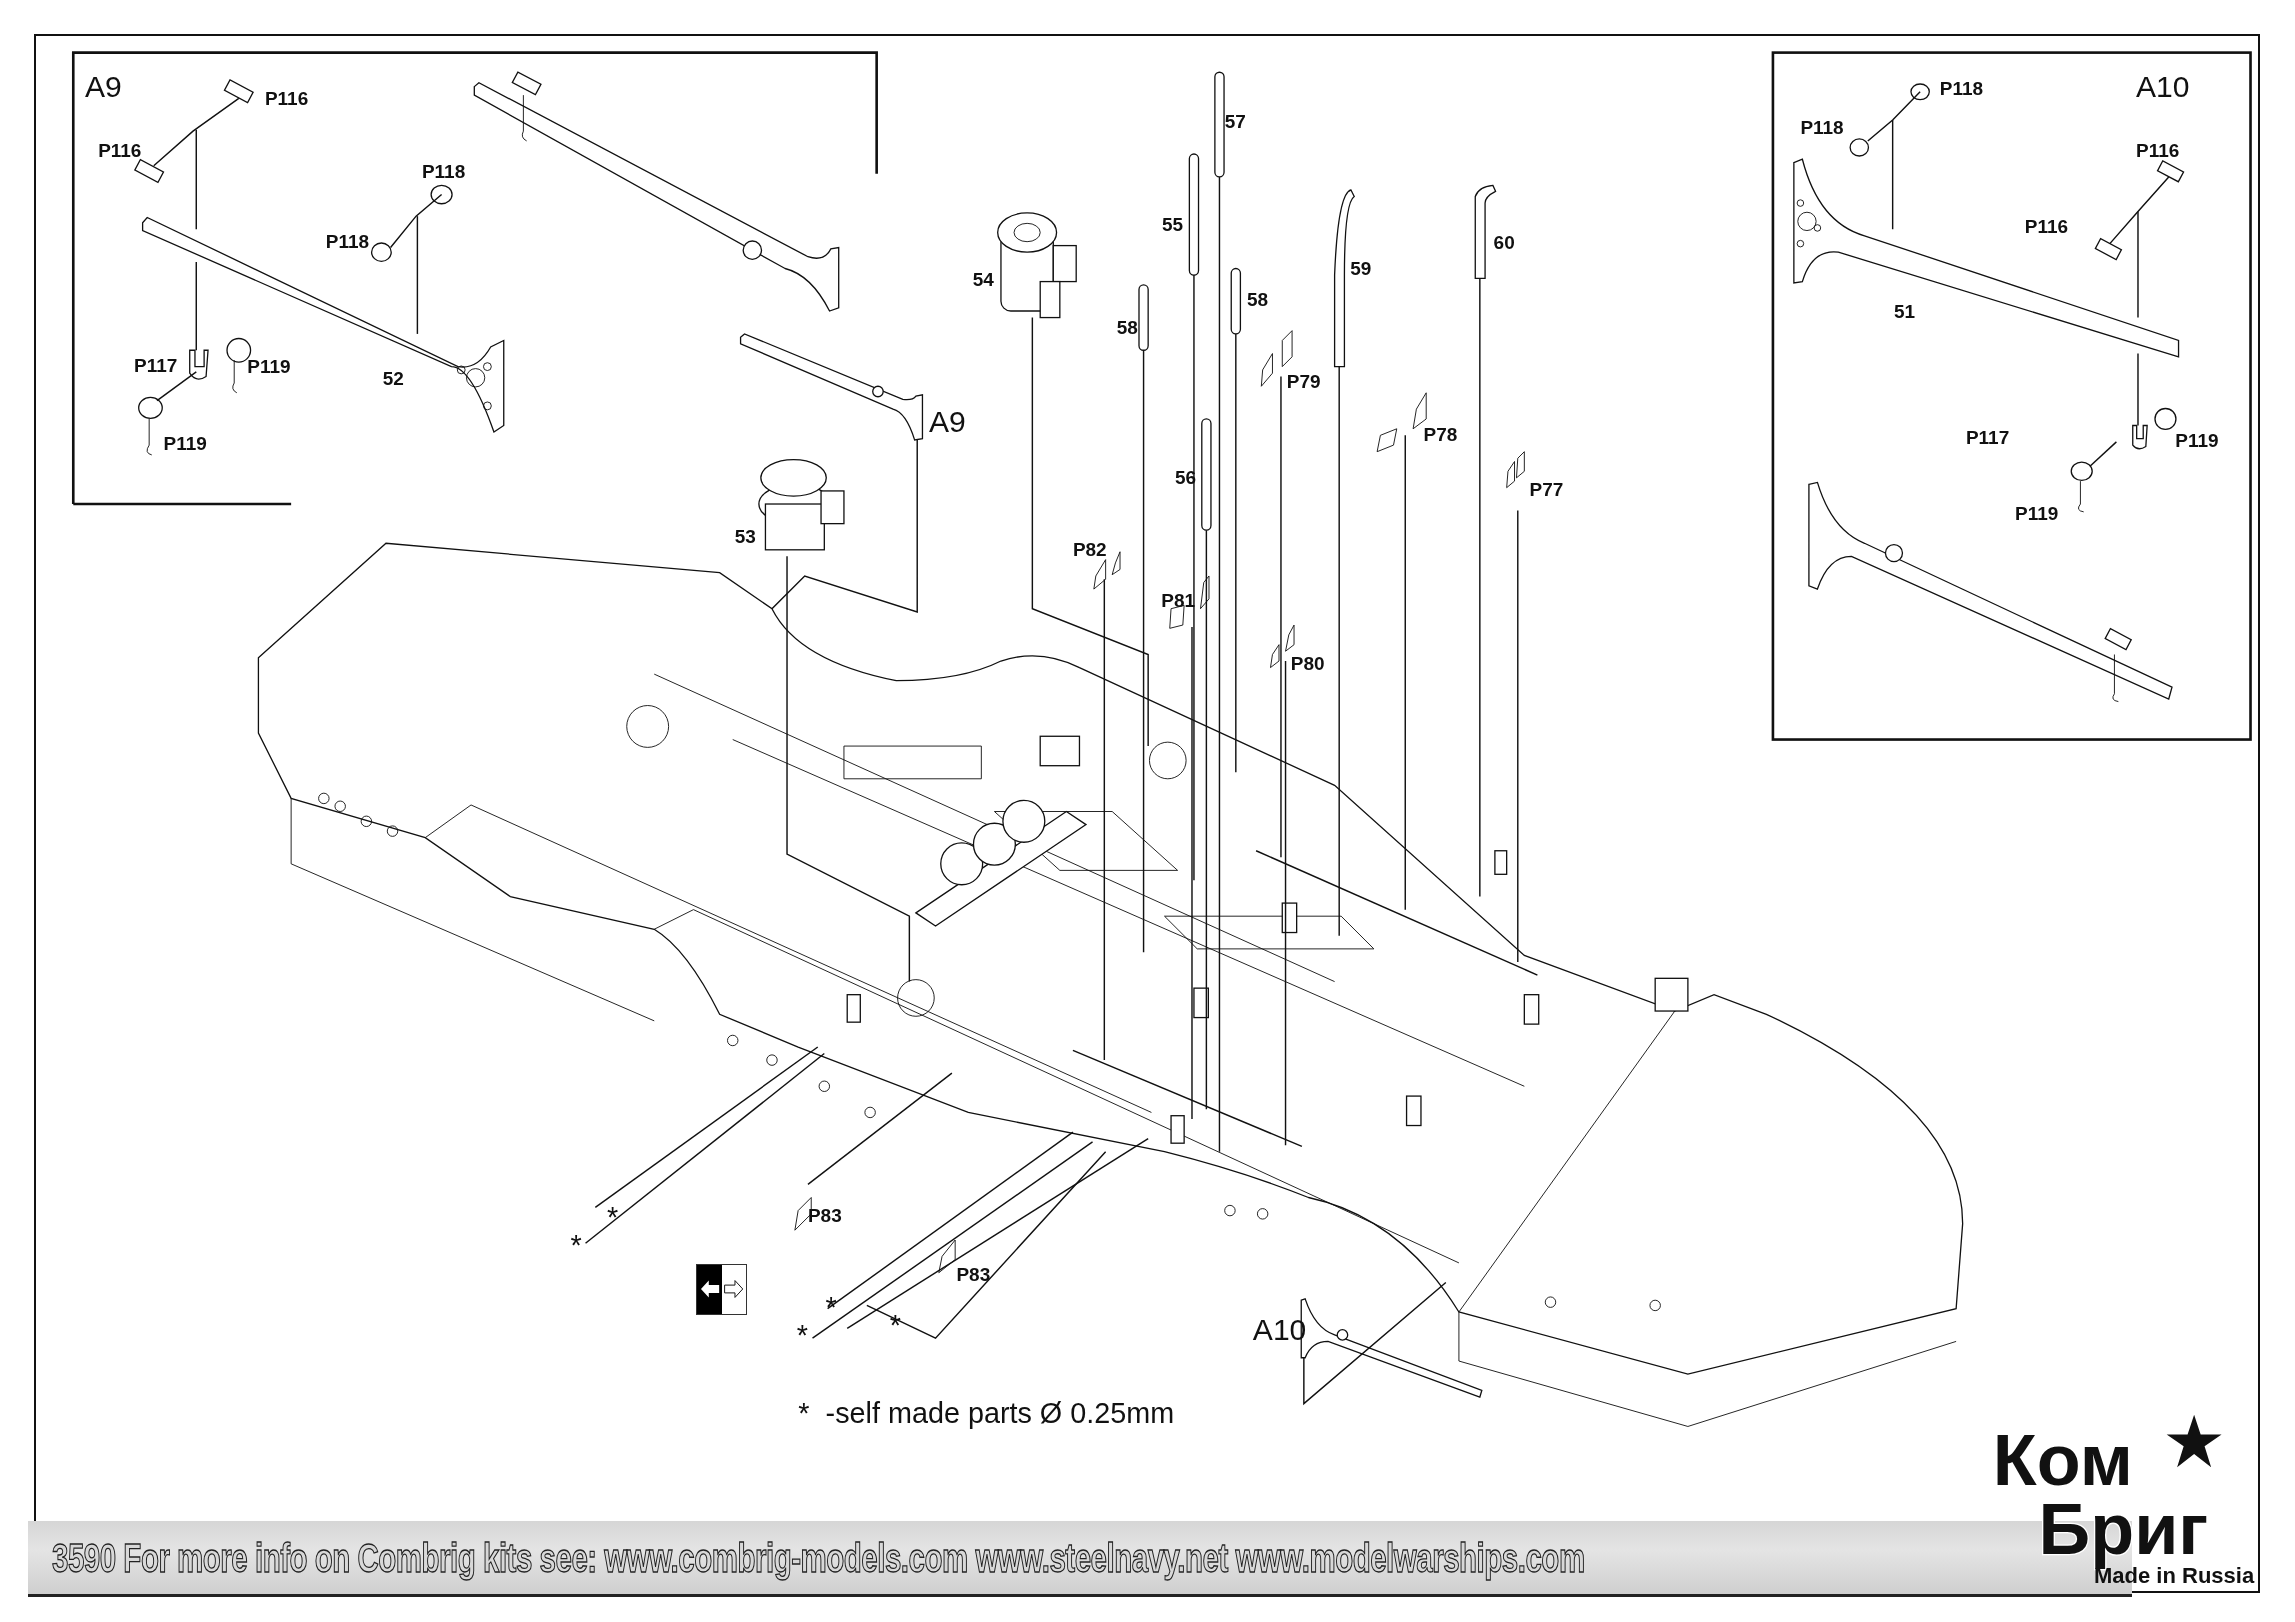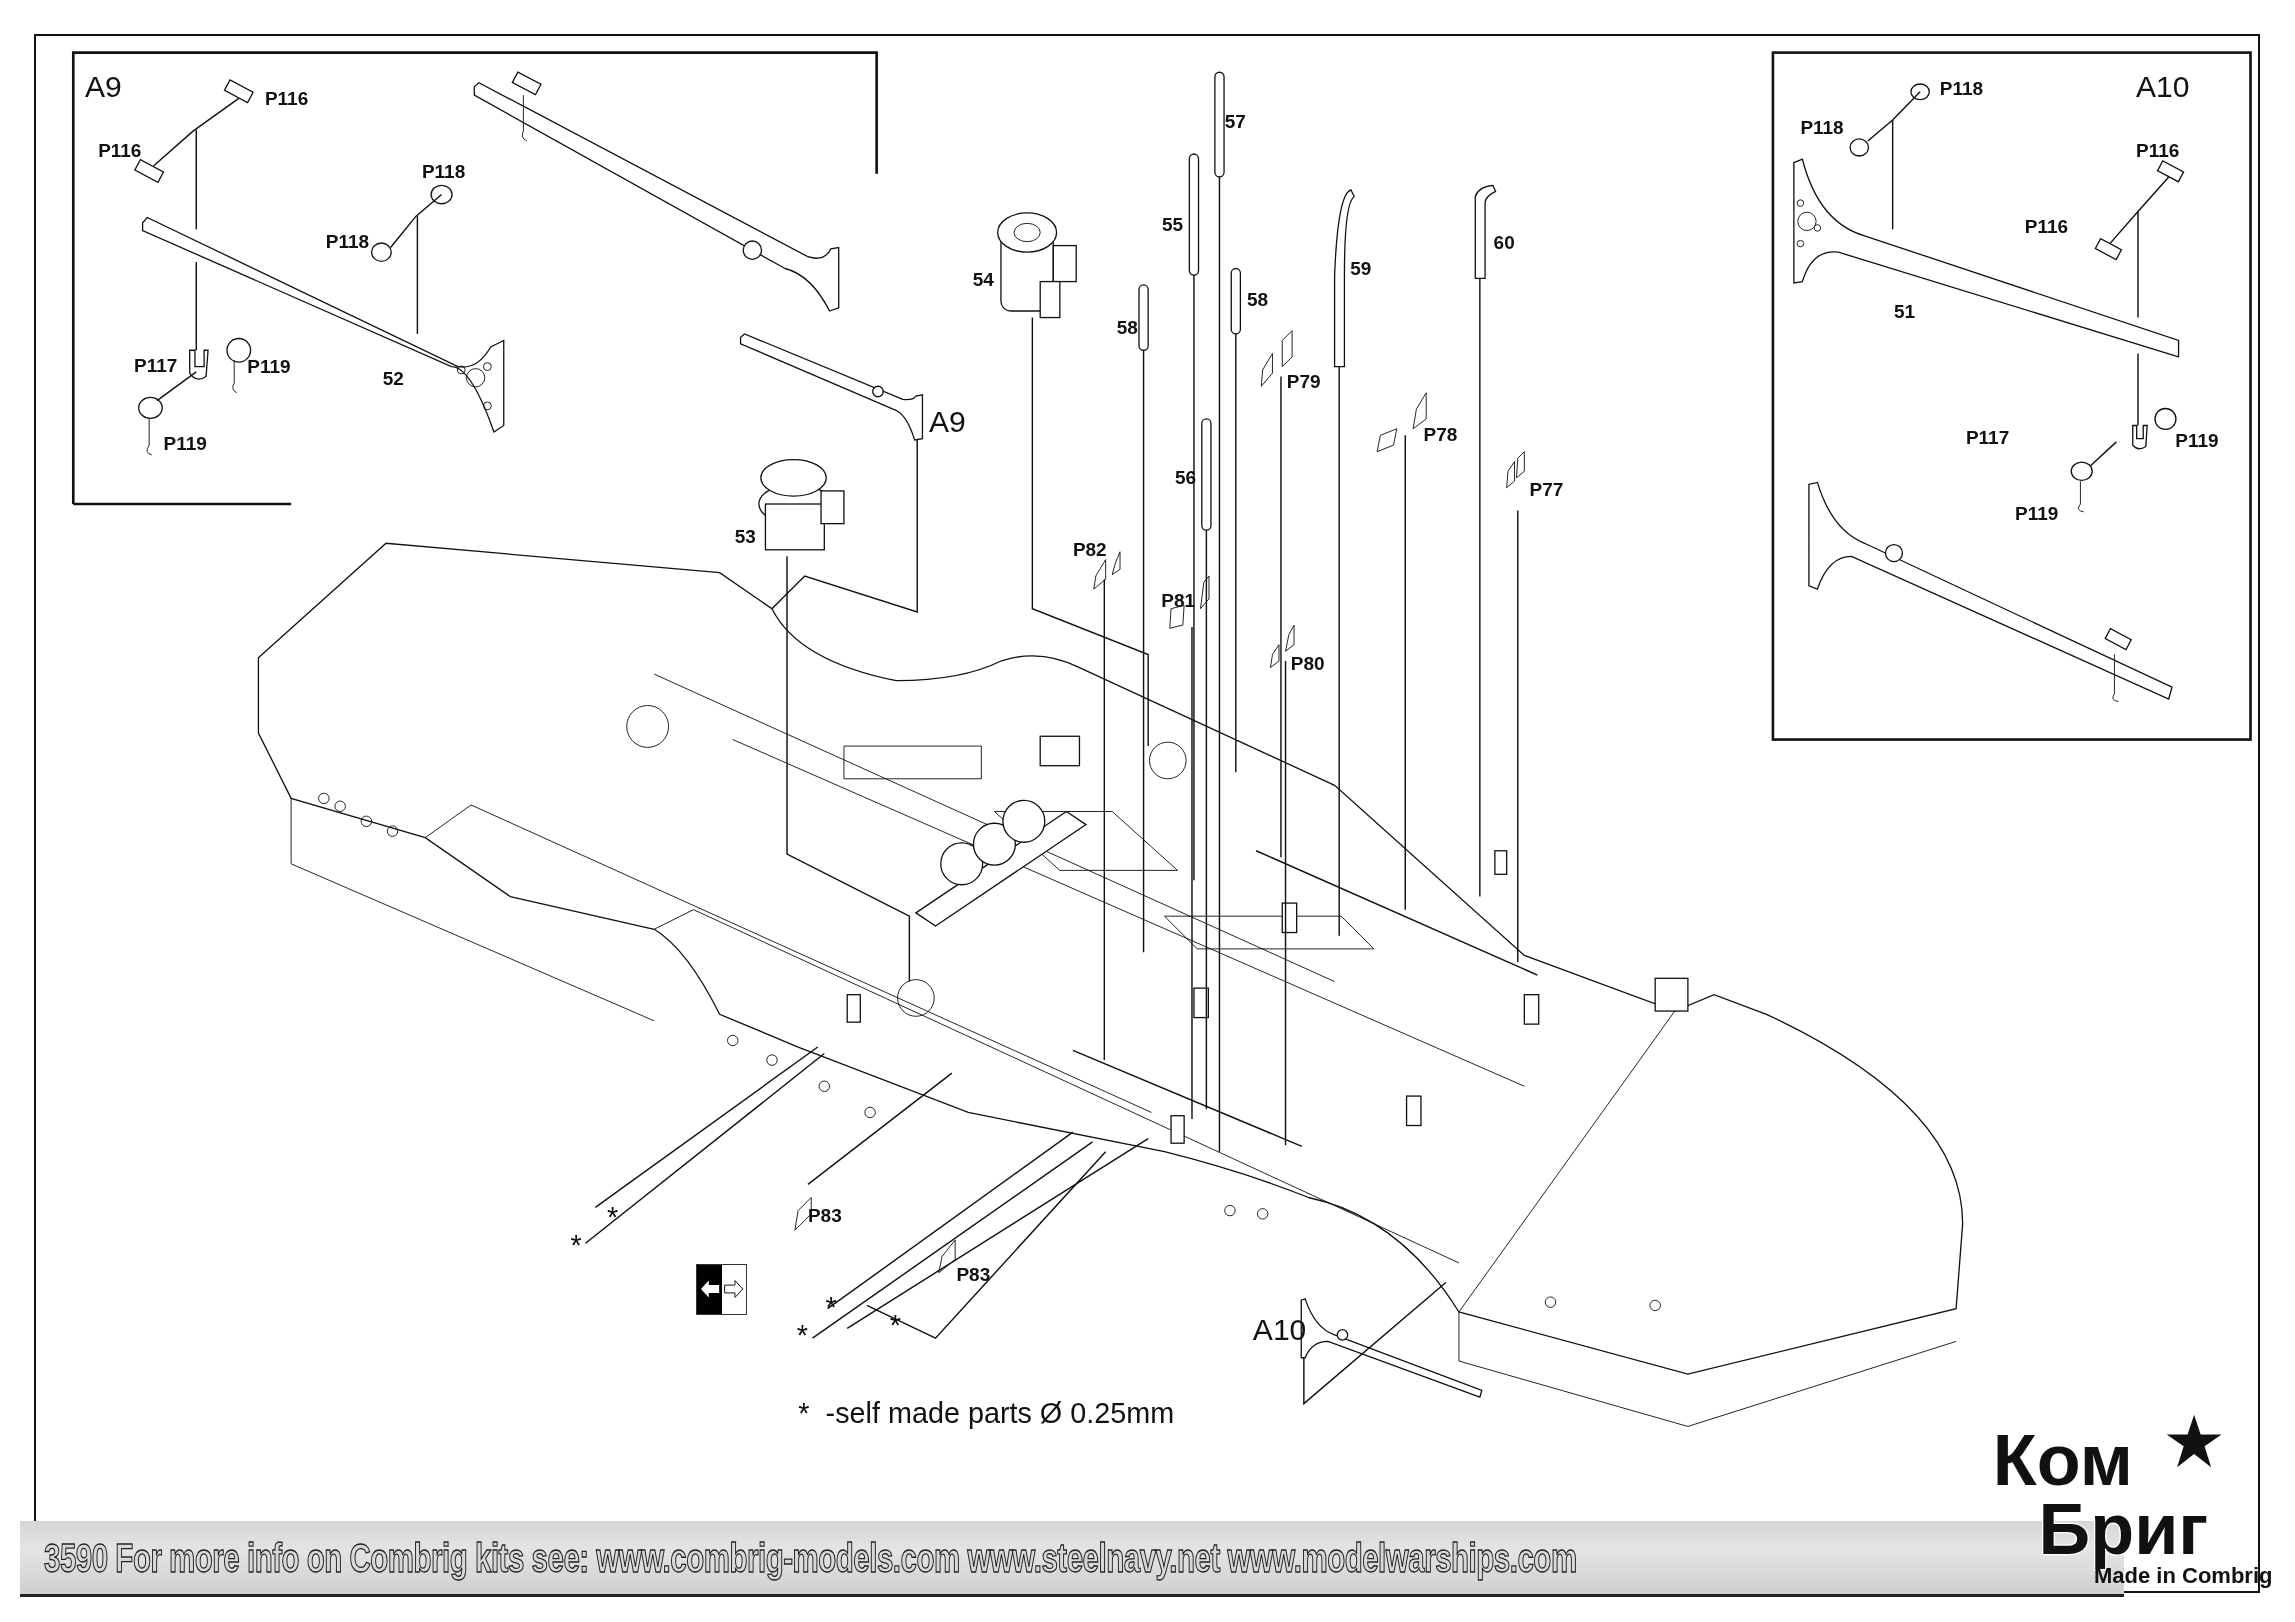--- a/index.html
+++ b/index.html
@@ -7,21 +7,21 @@
   #sheet{position:absolute;left:34px;top:34px;width:2226px;height:1559px;border:2px solid #111;box-sizing:border-box;background:#fff;}
   svg#drawing{position:absolute;left:0;top:0;width:2295px;height:1623px;}
   .lbl{font-family:"Liberation Sans",sans-serif;font-weight:bold;fill:#111;}
   .big{font-size:46px;font-weight:normal;}
   .part{font-size:29px;}
   .note{font-size:44px;font-weight:normal;font-family:"Liberation Sans",sans-serif;}
   .ln{stroke:#111;stroke-width:2.2;fill:none;}
   .thin{stroke:#111;stroke-width:1.4;fill:none;}
   .thick{stroke:#111;stroke-width:4;fill:none;}
   .body{stroke:#111;stroke-width:2;fill:#fff;}
-  #footer{position:absolute;left:20px;top:1521px;width:2104px;height:73px;background:linear-gradient(#d6d6d6,#e4e4e4 40%,#cfcfcf);border-bottom:3.9px solid #222;}
+  #footer{position:absolute;left:28px;top:1521px;width:2104px;height:73px;background:linear-gradient(#d6d6d6,#e4e4e4 40%,#cfcfcf);border-bottom:3.9px solid #222;}
   #footer-text{position:absolute;left:23.6px;top:14.4px;font-family:"Liberation Sans",sans-serif;font-size:41px;font-weight:bold;color:#d8d8d8;-webkit-text-stroke:1.3px #222;letter-spacing:-0.7px;transform:scaleX(0.72);transform-origin:left center;white-space:nowrap;}
   #logo{position:absolute;left:1986px;top:1407px;width:262px;height:183px;}
   #logo-made{position:absolute;left:2094px;top:1563px;font-family:"Liberation Sans",sans-serif;font-weight:bold;font-size:22px;color:#111;}
   #nav-icon{position:absolute;left:696px;top:1264px;width:51px;height:51px;border:1.3px solid #333;box-sizing:border-box;display:flex;}
   #nav-icon .l{width:50%;background:#000;position:relative;}
   #nav-icon .r{width:50%;background:#fff;position:relative;}
 </style>
 </head>
 <body>
 
@@ -292,14 +292,14 @@
 
 <div id="footer">
   <div id="footer-text">3590  For more info on Combrig kits see: www.combrig-models.com www.steelnavy.net  www.modelwarships.com</div>
 </div>
 
 <svg id="logo" viewBox="0 0 400 280">
   <text x="10" y="120" font-family="Liberation Sans, sans-serif" font-weight="bold" font-size="110" fill="#111" stroke="#fff" stroke-width="4" paint-order="stroke">Ком</text>
   <text x="80" y="225" font-family="Liberation Sans, sans-serif" font-weight="bold" font-size="110" fill="#111" stroke="#fff" stroke-width="4" paint-order="stroke">Бриг</text>
   <path d="M318 12 L328 42 L360 42 L334 60 L344 92 L318 72 L292 92 L302 60 L276 42 L308 42 Z" fill="#111"></path>
 </svg>
-<div id="logo-made">Made in Combrig</div>
+<div id="logo-made">Made in Russia</div>
 
 
 </body></html>

